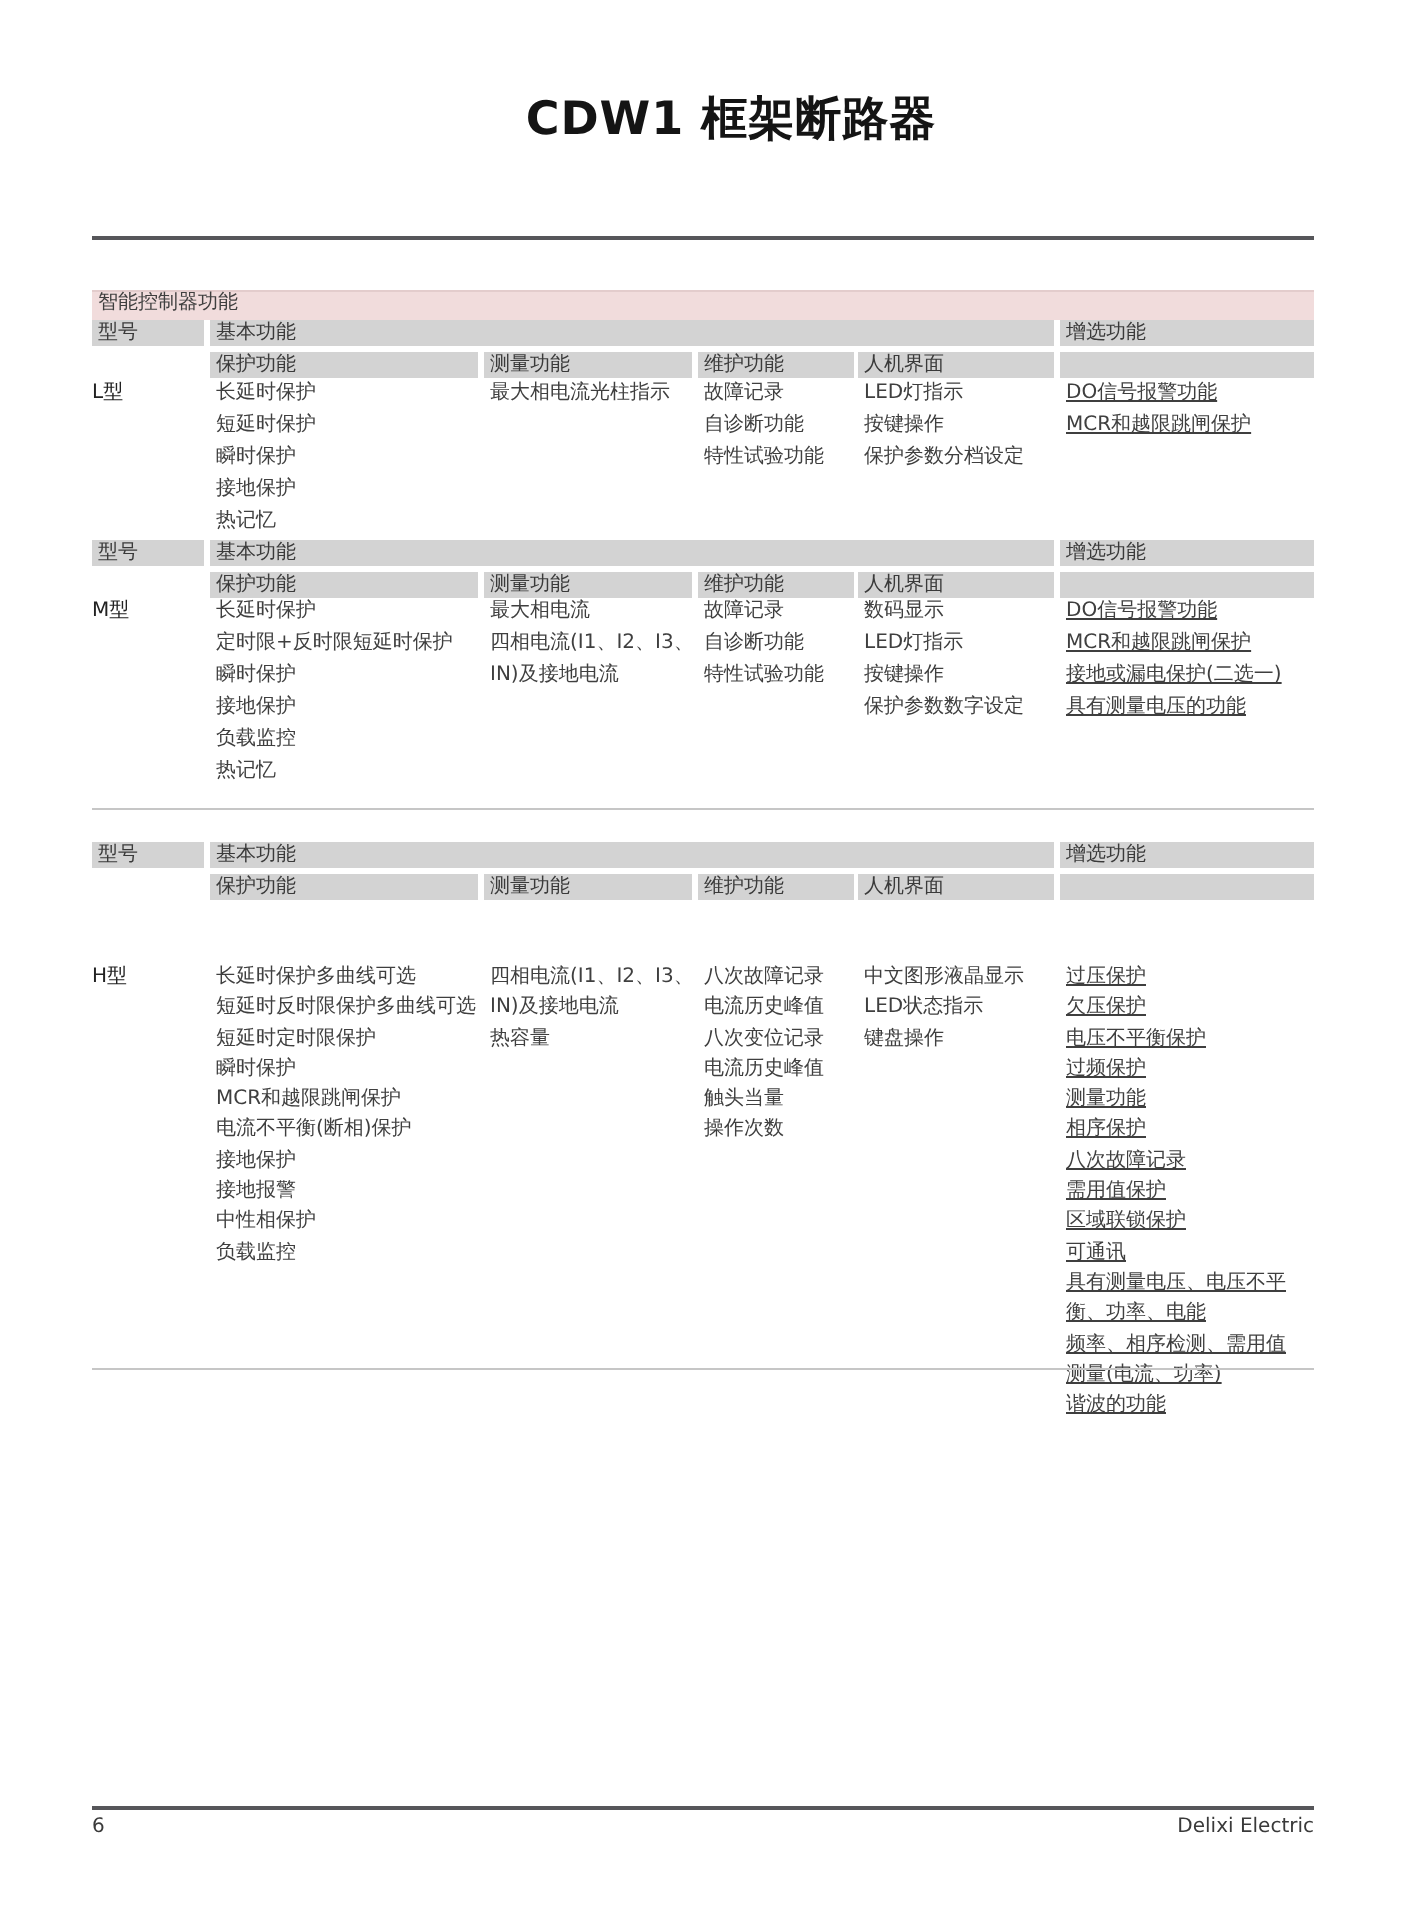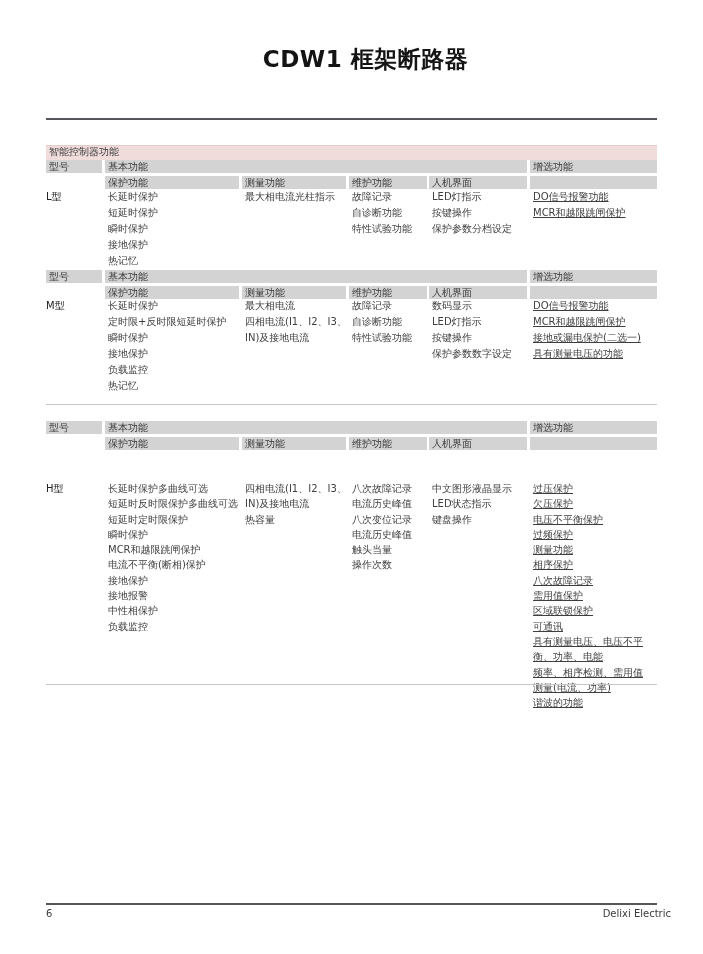--- a/index.html
+++ b/index.html
@@ -51,21 +51,21 @@
   .b-model { left:46px;  font-weight:normal; color:#222; }
   .b-prot  { left:108px; width:136px; }
   .b-meas  { left:245px; width:104px; }
   .b-maint { left:352px; width:78px; }
   .b-hmi   { left:432px; width:98px; }
   .b-opt   { left:533px; width:126px;text-decoration:underline; }
   .line { white-space:nowrap; }
 
   .footer-text { position:absolute; top:908px; font-size:10px; color:#3a3a3a; }
   .footer-page { left:46px; }
-  .footer-brand { right:32px; text-align:right; }
+  .footer-brand { right:46px; text-align:right; }
 </style>
 </head>
 <body>
 
 <div class="page">
 
   <h1 class="title">CDW1 框架断路器</h1>
   <div class="rule-dark rule-top"></div>
 
   <div class="pinkbar">

